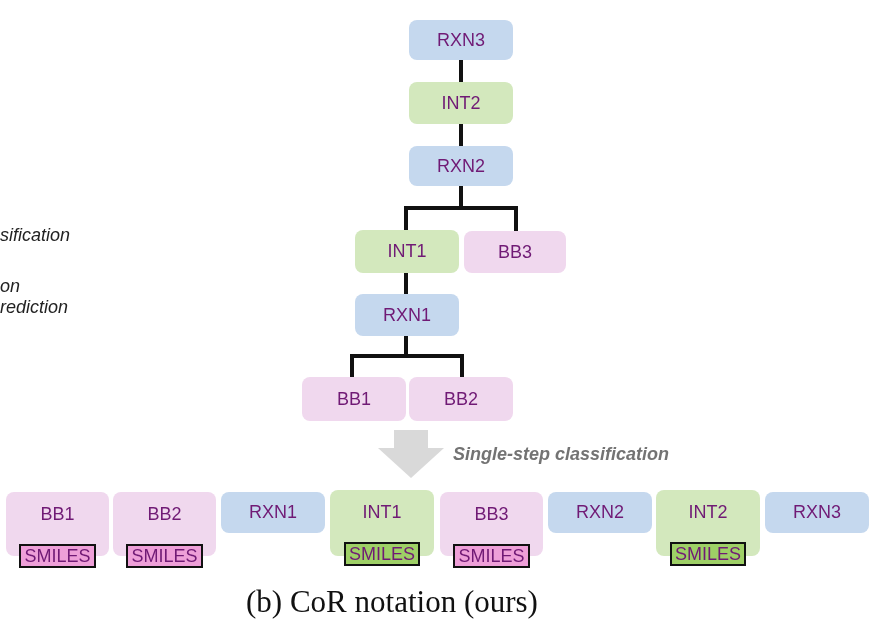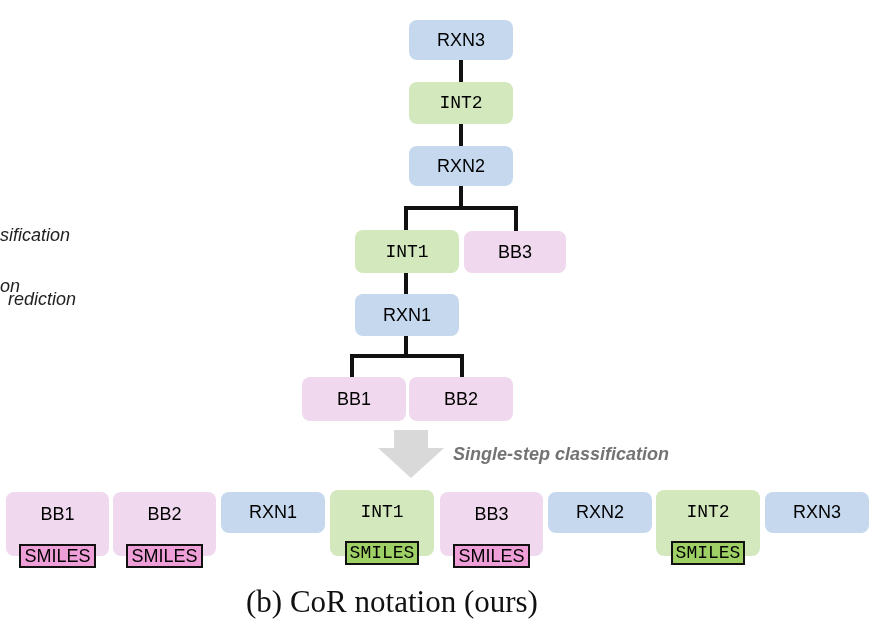--- a/index.html
+++ b/index.html
@@ -1,42 +1,42 @@
 <!DOCTYPE html>
 <html><head>
 <meta charset="utf-8">
 <style>
   html, body { margin: 0; padding: 0; background: #ffffff; }
   body { width: 896px; height: 630px; position: relative; overflow: hidden;
          font-family: "Liberation Sans", "DejaVu Sans", sans-serif; color: #111; }
   .node { position: absolute; border-radius: 8px; display: flex; flex-direction: column;
-          align-items: center; justify-content: center; font-size: 18px; color: #000000;
+          align-items: center; justify-content: center; font-size: 18px; color: #701a75;
           box-sizing: border-box; }
   .rxn { background: #c5d8ee; }
-  .int { background: #d3e8bd; font-family: Liberation Mono, monospace; }
+  .int { background: #d3e8bd; }
   .bb  { background: #f0d8ee; }
   .seq { justify-content: flex-start; padding-top: 12px; }
   .smiles { margin-top: 19px; border: 2px solid #111; padding: 0 3px; font-size: 18px;
             line-height: 20px; }
   .bb .smiles { background: #ee9fd8; }
   .int .smiles { background: #9ed066; }
   .edge { position: absolute; background: #111; }
   .left-text { position: absolute; left: 0; font-style: italic; font-size: 18px; color: #222; margin-top: 20px; }
   .arrow { position: absolute; left: 378px; top: 430px; width: 66px; height: 48px; }
   .step-label { position: absolute; left: 453px; top: 444px; font-style: italic; font-weight: bold;
                 font-size: 18px; color: #737373; }
   .caption { position: absolute; left: 0; width: 784px; top: 584px; text-align: center;
              font-family: "Liberation Serif", "DejaVu Serif", serif; font-size: 31px; color: #111; }
 </style>
 </head>
 <body>
 
 <div class="left-text" style="top:205px;">sification</div>
 <div class="left-text" style="top:256px;">on</div>
-<div class="left-text" style="top:269px;padding-left:8px;">rediction</div>
+<div class="left-text" style="top:277px;">rediction</div>
 
 <div class="edge" style="left:459px; top:60px; width:4px; height:22px;"></div>
 <div class="edge" style="left:459px; top:124px; width:4px; height:22px;"></div>
 <div class="edge" style="left:459px; top:186px; width:4px; height:22px;"></div>
 <div class="edge" style="left:404px; top:206px; width:114px; height:4px;"></div>
 <div class="edge" style="left:404px; top:206px; width:4px; height:24px;"></div>
 <div class="edge" style="left:514px; top:206px; width:4px; height:25px;"></div>
 <div class="edge" style="left:404px; top:273px; width:4px; height:21px;"></div>
 <div class="edge" style="left:404px; top:336px; width:4px; height:20px;"></div>
 <div class="edge" style="left:350px; top:354px; width:114px; height:4px;"></div>

